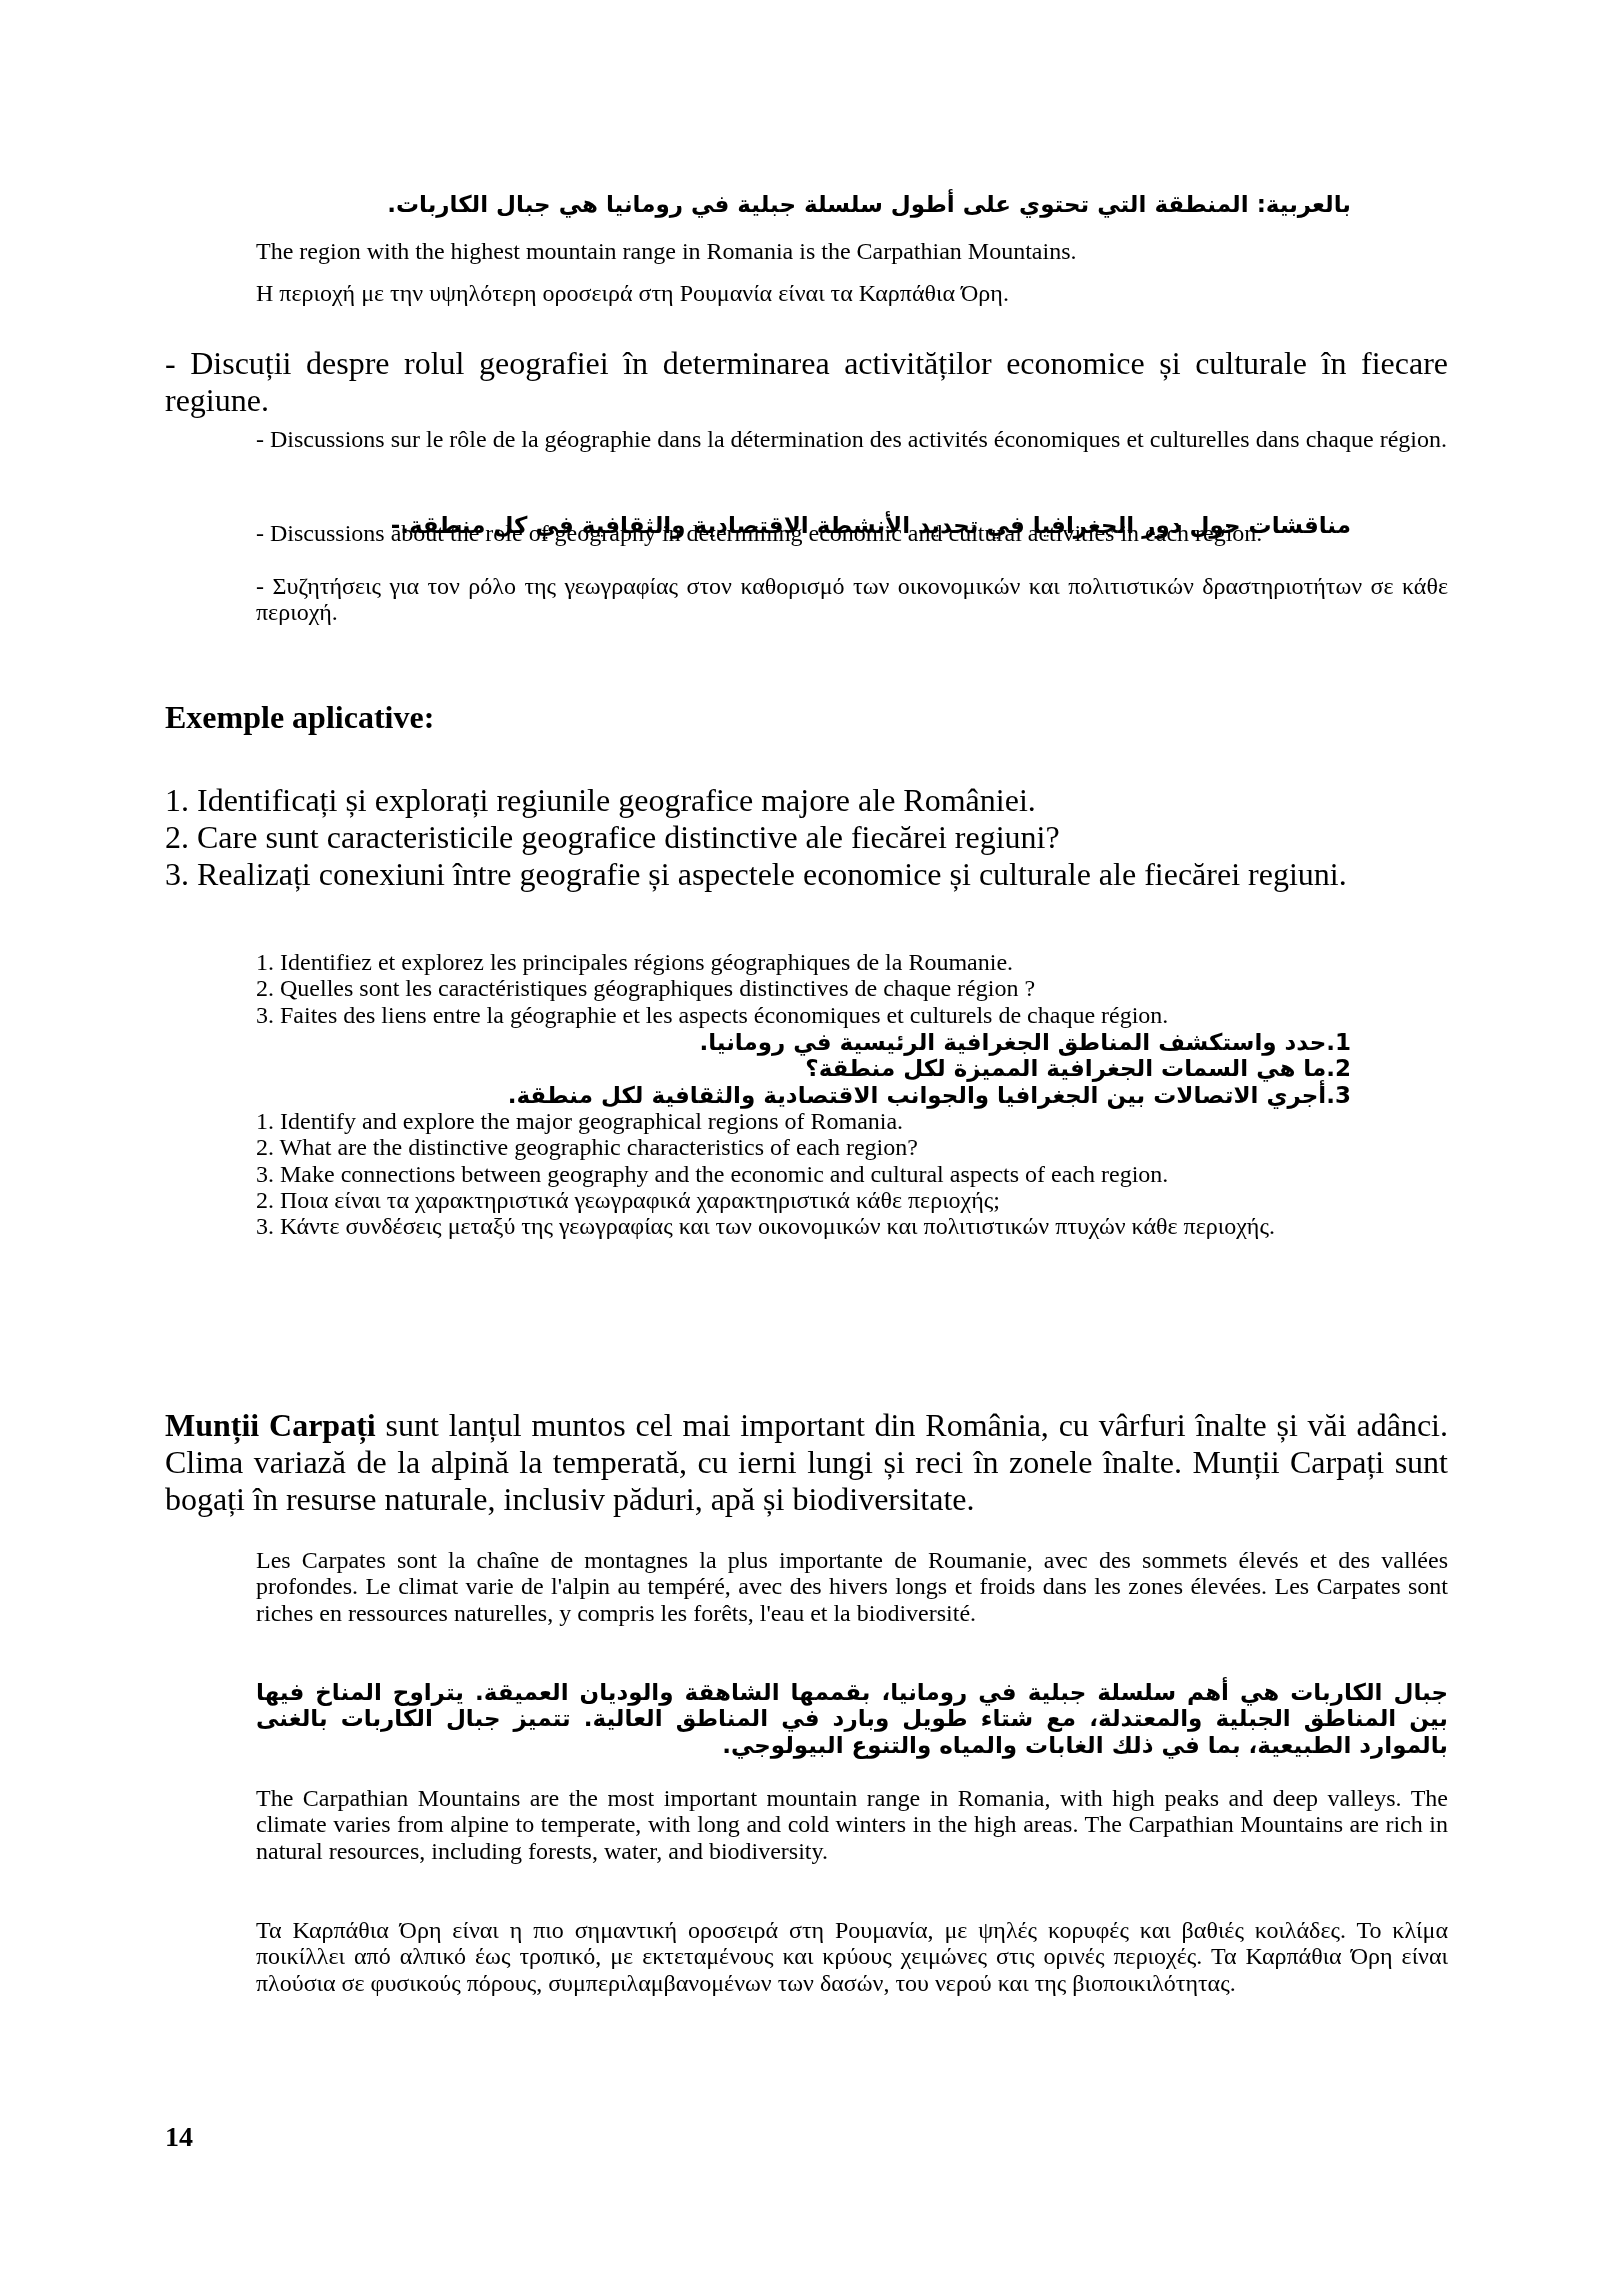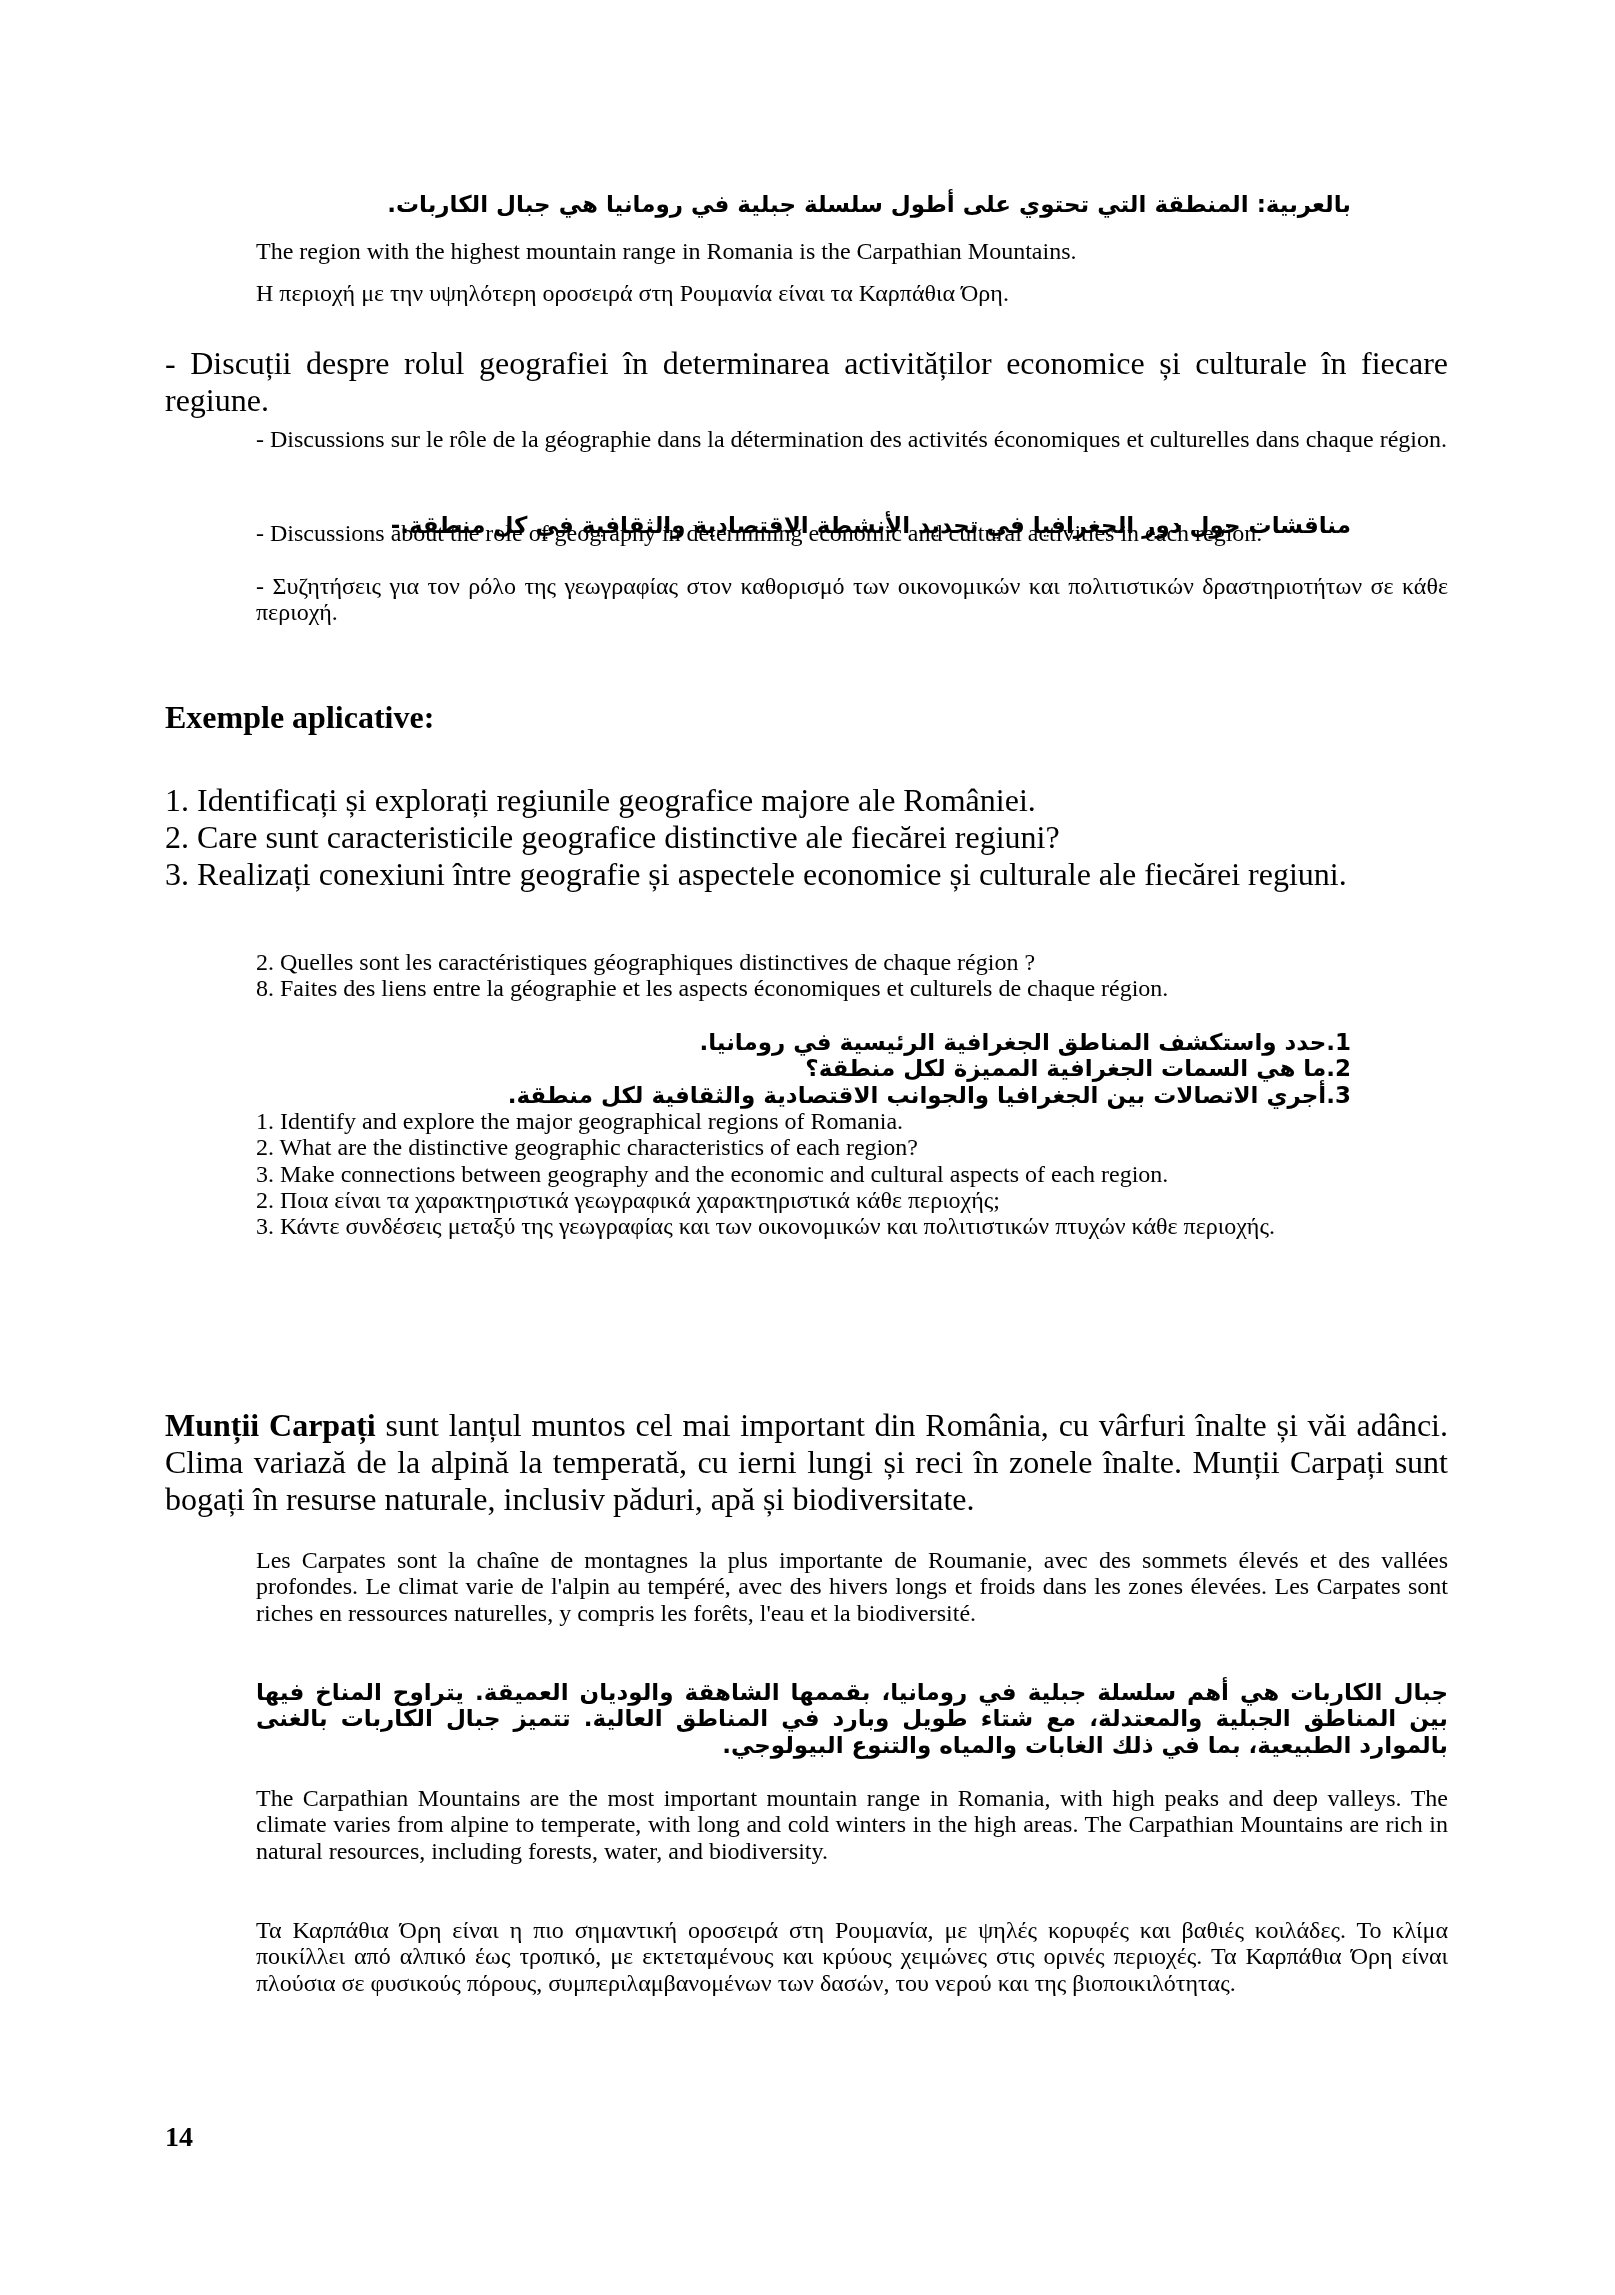--- a/index.html
+++ b/index.html
@@ -34,22 +34,23 @@
 
   <div class="block head" style="top:699px;">Exemple aplicative:</div>
 
   <div class="block main" style="top:782px;">
     <span class="line">1. Identificați și explorați regiunile geografice majore ale României.</span>
     <span class="line">2. Care sunt caracteristicile geografice distinctive ale fiecărei regiuni?</span>
     <span class="line">3. Realizați conexiuni între geografie și aspectele economice și culturale ale fiecărei regiuni.</span>
   </div>
 
   <div class="block ind" style="top:949px;">
+    <span class="line">1. Identifiez et explorez les principales régions géographiques de la Roumanie.</span>
     <span class="line">2. Quelles sont les caractéristiques géographiques distinctives de chaque région ?</span>
-    <span class="line">8. Faites des liens entre la géographie et les aspects économiques et culturels de chaque région.</span>
+    <span class="line">3. Faites des liens entre la géographie et les aspects économiques et culturels de chaque région.</span>
   </div>
 
   <div class="block ar" style="top:1029px;">
     <span class="line">1.حدد واستكشف المناطق الجغرافية الرئيسية في رومانيا.</span>
     <span class="line">2.ما هي السمات الجغرافية المميزة لكل منطقة؟</span>
     <span class="line">3.أجري الاتصالات بين الجغرافيا والجوانب الاقتصادية والثقافية لكل منطقة.</span>
   </div>
 
   <div class="block ind" style="top:1108px;">
     <span class="line">1. Identify and explore the major geographical regions of Romania.</span>

